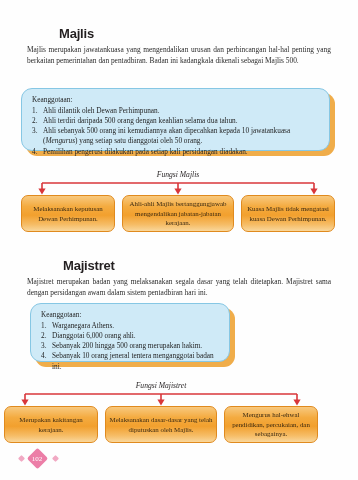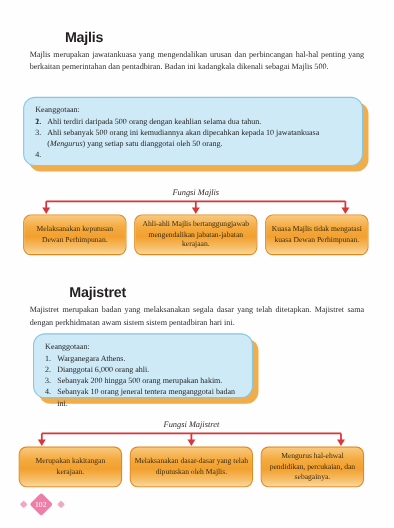--- a/index.html
+++ b/index.html
@@ -166,31 +166,33 @@
     <div class="body-par" style="left:27px; top:44px; width:304px;">Majlis merupakan jawatankuasa yang mengendalikan urusan dan perbincangan hal-hal penting yang berkaitan pemerintahan dan pentadbiran. Badan ini kadangkala dikenali sebagai Majlis 500.</div>
 
     <div class="panel-wrap" style="left:21px; top:88px; width:309px; height:63px;">
       <div class="panel-shadow"></div>
       <div class="panel-body"></div>
       <div class="panel-inner">
         <span class="panel-title">Keanggotaan:</span>
         <ul class="panel-list">
           <li>
             <span class="num">1.</span>
+            <span>Ahli dilantik oleh Dewan Perhimpunan.</span>
           </li>
           <li>
             <span class="num">2.</span>
             <span>Ahli terdiri daripada 500 orang dengan keahlian selama dua tahun.</span>
           </li>
           <li>
             <span class="num">3.</span>
             <span>Ahli sebanyak 500 orang ini kemudiannya akan dipecahkan kepada 10 jawatankuasa (<i>Mengurus</i>) yang setiap satu dianggotai oleh 50 orang.</span>
           </li>
           <li>
             <span class="num">4.</span>
+            <span>Pemilihan pengerusi dilakukan pada setiap kali persidangan diadakan.</span>
           </li>
         </ul>
       </div>
     </div>
 
     <div class="flow" style="left:21px; top:170px; width:314px; height:62px;">
 
       <div class="flow-title">Fungsi Majlis</div>
 
       <svg class="flow-svg" width="314" height="16" viewBox="0 0 314 16">
@@ -212,21 +214,21 @@
         <div class="flow-box" style="width:112px; height:37px;">Ahli-ahli Majlis bertanggungjawab mengendalikan jabatan-jabatan kerajaan.</div>
         <div class="flow-box" style="width:94px; height:37px;">Kuasa Majlis tidak mengatasi kuasa Dewan Perhimpunan.</div>
       </div>
     </div>
   </div>
 
   <div>
 
     <div class="section-heading" style="left:27px; top:258px;padding-left:36px;">Majistret</div>
 
-    <div class="body-par" style="left:27px; top:276px; width:304px;">Majistret merupakan badan yang melaksanakan segala dasar yang telah ditetapkan. Majistret sama dengan perkhidmatan awam sistem sistem pentadbiran hari ini.</div>
+    <div class="body-par" style="left:27px; top:276px; width:304px;">Majistret merupakan badan yang melaksanakan segala dasar yang telah ditetapkan. Majistret sama dengan persidangan awam dalam sistem pentadbiran hari ini.</div>
 
     <div class="panel-wrap" style="left:30px; top:303px; width:200px; height:59px;">
       <div class="panel-shadow"></div>
       <div class="panel-body"></div>
       <div class="panel-inner">
         <span class="panel-title">Keanggotaan:</span>
         <ul class="panel-list">
           <li>
             <span class="num">1.</span>
             <span>Warganegara Athens.</span>
@@ -240,21 +242,21 @@
             <span>Sebanyak 200 hingga 500 orang merupakan hakim.</span>
           </li>
           <li>
             <span class="num">4.</span>
             <span>Sebanyak 10 orang jeneral tentera menganggotai badan ini.</span>
           </li>
         </ul>
       </div>
     </div>
 
-    <div class="flow" style="left:17px; top:381px; width:314px; height:62px;">
+    <div class="flow" style="left:4px; top:381px; width:314px; height:62px;">
 
       <div class="flow-title">Fungsi Majistret</div>
 
       <svg class="flow-svg" width="314" height="16" viewBox="0 0 314 16">
         <g stroke="#d8363a" stroke-width="1.6" fill="none">
           <path d="M21,2 H293"></path>
           <path d="M21,2 V8"></path>
           <path d="M157,2 V8"></path>
           <path d="M293,2 V8"></path>
         </g>

